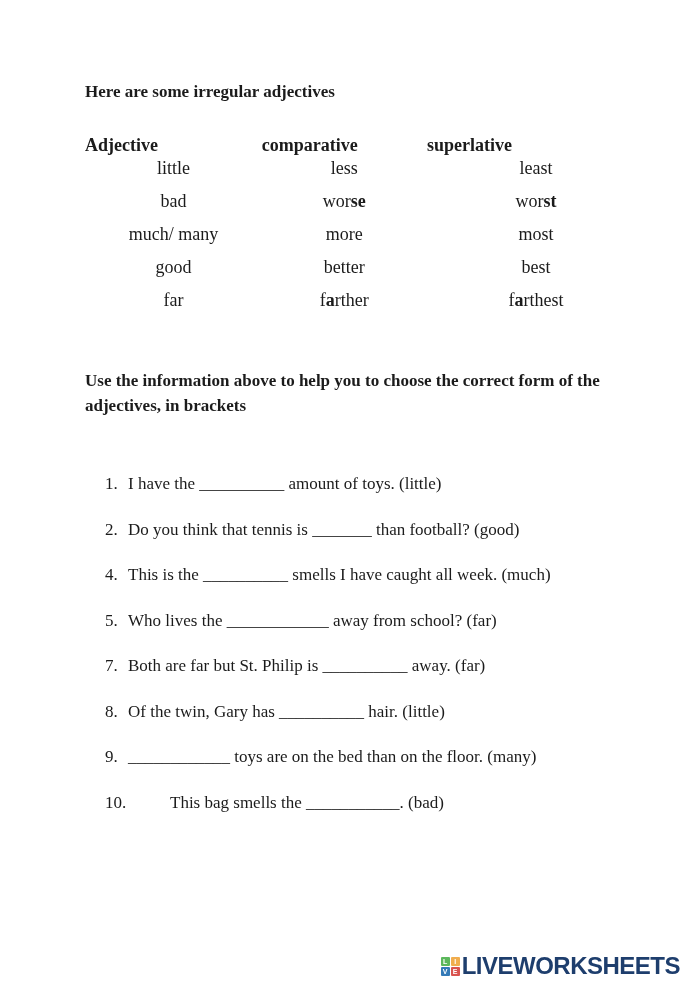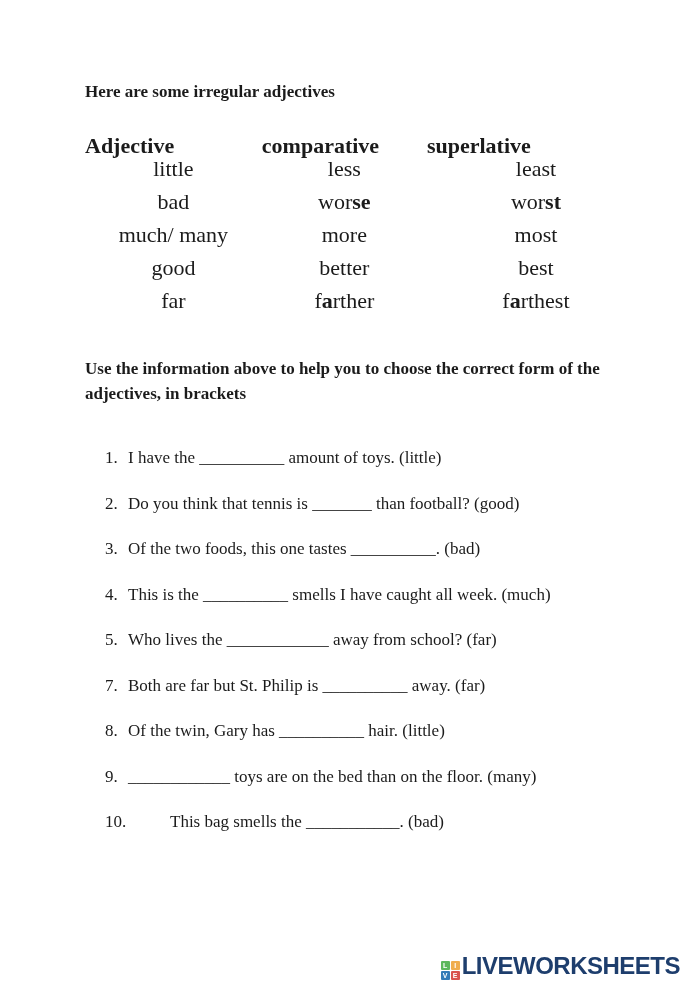--- a/index.html
+++ b/index.html
@@ -22,64 +22,64 @@
     font-weight: bold;
     line-height: 23px;
     margin-bottom: 31px;
   }
   
   .adj-table {
     border-collapse: collapse;
     width: 560px;
   }
   .adj-table th, .adj-table td {
-    font-size: 22px;
+    font-size: 18px;
     line-height: 23px;
     vertical-align: top;
     font-weight: normal;
   }
   .adj-table th { font-weight: bold; text-align: left; }
   .col-adj  { width: 150px; text-align: center; }
   .col-comp { width: 140px; text-align: center; }
   .col-sup  { width: 185px; text-align: center; }
   .adj-table th.col-comp, .adj-table th.col-sup { text-align: left; }
   .adj-table tbody tr td { padding-top: 10px; }
   .adj-table tbody tr:first-child td { padding-top: 0; }
   .rich b { font-weight: bold; }
   
   .instructions {
-    margin-top: 44px;
+    margin-top: 56px;
     max-width: 532px;
     font-size: 17px;
     font-weight: bold;
     line-height: 25px;
   }
   
   .questions {
     list-style: none;
-    margin-top: 40px;
+    margin-top: 54px;
     margin-left: 20px;
   }
   .questions li {
     font-size: 17px;
     line-height: 23px;
     margin-bottom: 22.5px;
     white-space: nowrap;
   }
   .q-num { display: inline-block; width: 23px; }
   .questions li.q-wide-gap .q-num { width: 65px; }
   
   .footer {
     position: absolute;
     right: 8px;
     bottom: 9px;
   }
   .logo {
     display: flex;
-    align-items: flex-end;
+    align-items: center;
     gap: 2px;
     cursor: pointer;
   }
   .logo-grid {
     display: grid;
     grid-template-columns: 9px 9px;
     grid-template-rows: 9px 9px;
     gap: 1px;
   }
   .logo-tile {
@@ -142,21 +142,20 @@
         <td class="col-sup rich"><span>f</span><b>a</b><span>rthest</span></td>
       </tr>
     </tbody>
   </table>
 
   <p class="instructions">Use the information above to help you to choose the correct form of the adjectives, in brackets</p>
 
   <ol class="questions">
     <li><span class="q-num">1.</span><span class="q-text">I have the __________ amount of toys. (little)</span></li>
     <li><span class="q-num">2.</span><span class="q-text">Do you think that tennis is _______ than football? (good)</span></li>
-    <li><span class="q-num">3.</span><span class="q-text">Of the two foods, this one tastes __________. (bad)</span></li>
     <li><span class="q-num">4.</span><span class="q-text">This is the __________ smells I have caught all week. (much)</span></li>
     <li><span class="q-num">5.</span><span class="q-text">Who lives the ____________ away from school? (far)</span></li>
     <li><span class="q-num">7.</span><span class="q-text">Both are far but St. Philip is __________ away. (far)</span></li>
     <li><span class="q-num">8.</span><span class="q-text">Of the twin, Gary has __________ hair. (little)</span></li>
     <li><span class="q-num">9.</span><span class="q-text">____________ toys are on the bed than on the floor. (many)</span></li>
     <li class="q-wide-gap"><span class="q-num">10.</span><span class="q-text">This bag smells the ___________. (bad)</span></li>
   </ol>
 
   <div class="footer">
     <div class="logo">

